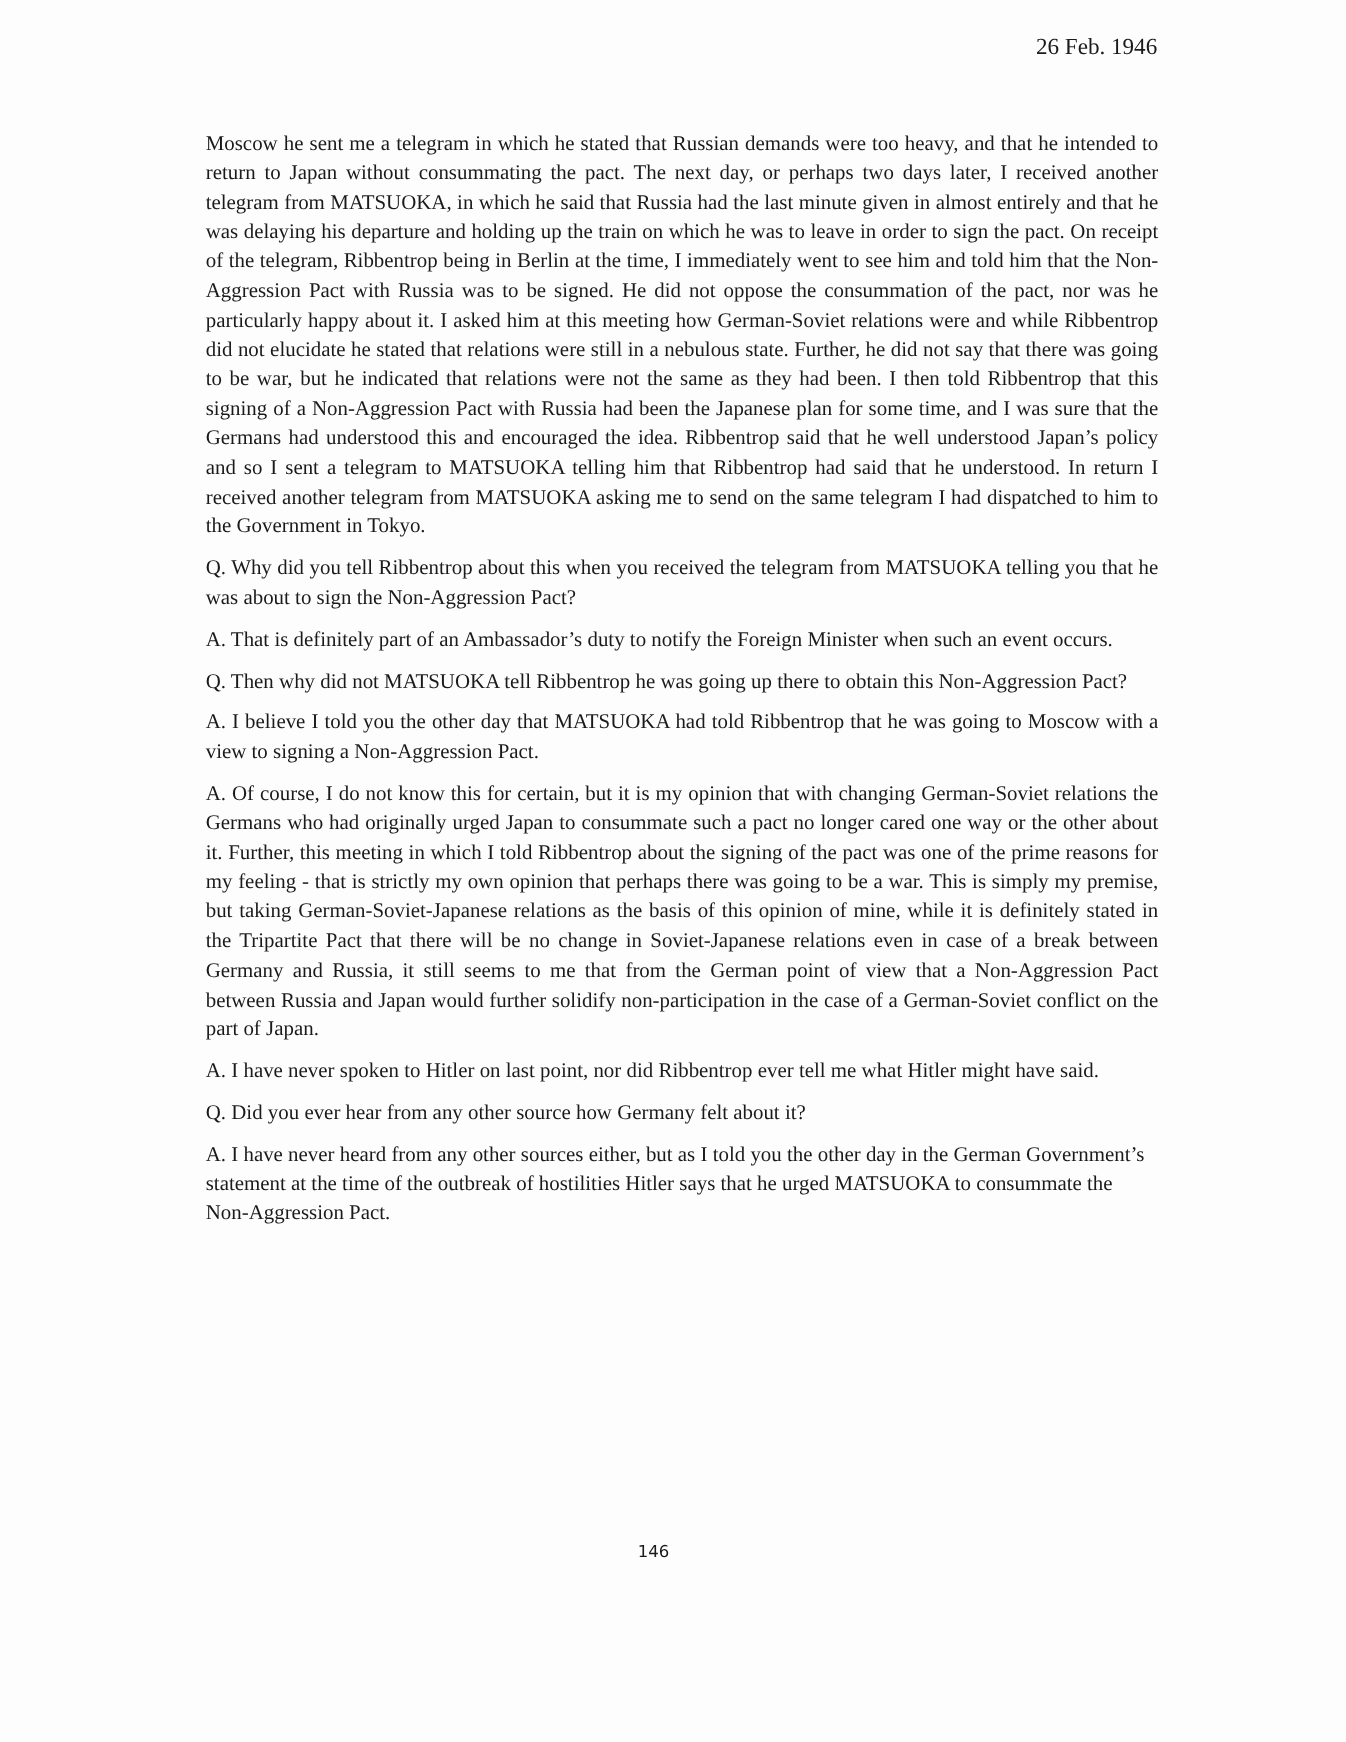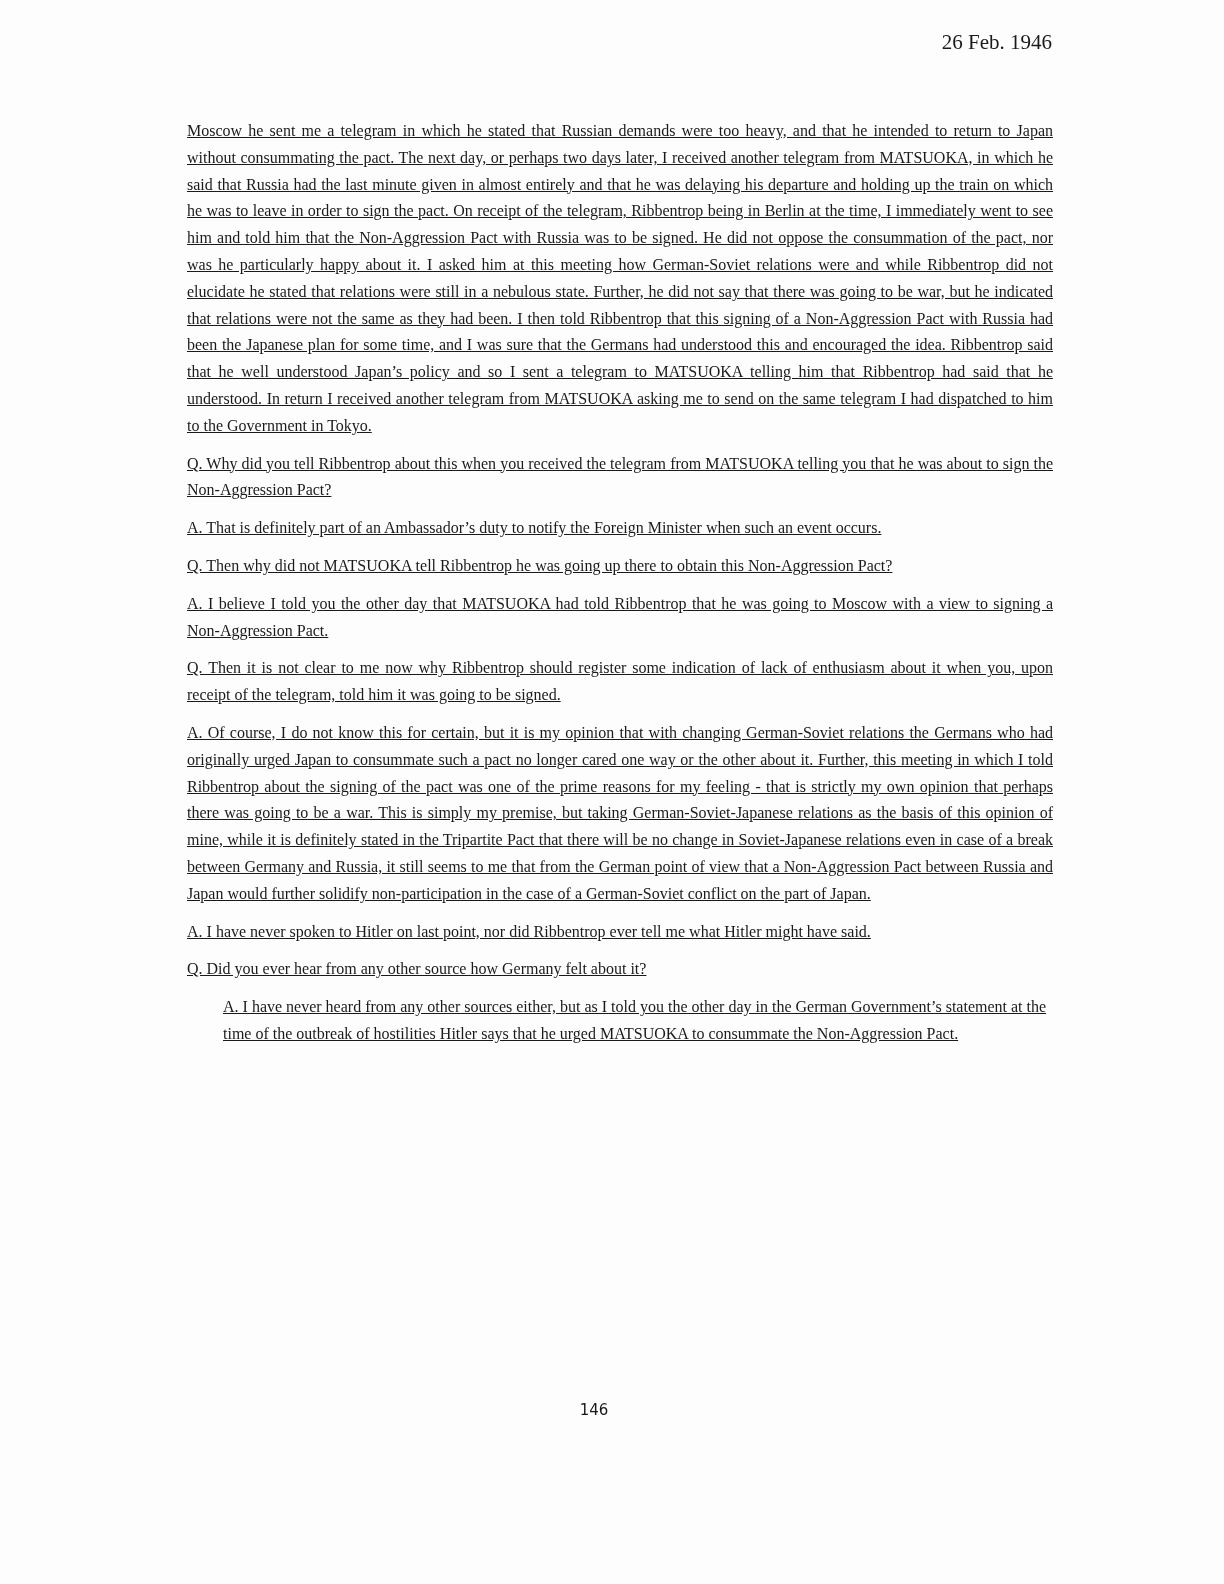--- a/index.html
+++ b/index.html
@@ -20,31 +20,29 @@
       top: 29px;
       right: 172px;
       font-size: 21px;
       line-height: 26px;
     }
     .content {
       position: absolute;
       top: 118px;
       left: 187px;
       width: 866px;
-      font-size: 16px;
+      font-size: 19px;
       line-height: 26.8px;
-      text-decoration: underline;
     }
     .para {
       margin: 0 0 11px 0;
       text-align: justify;
     }
     .para.last {
       text-align: left;
-      margin-left: 36px;
     }
     .page-number {
       position: absolute;
       top: 1400px;
       left: 0;
       width: 1188px;
       text-align: center;
       font-family: "DejaVu Sans", sans-serif;
       font-size: 15px;
       line-height: 20px;
@@ -54,20 +52,19 @@
 <body>
 
 <div class="date">26 Feb. 1946</div>
 
 <div class="content">
   <p class="para">Moscow he sent me a telegram in which he stated that Russian demands were too heavy, and that he intended to return to Japan without consummating the pact.  The next day, or perhaps two days later, I received another telegram from MATSUOKA, in which he said that Russia had the last minute given in almost entirely and that he was delaying his departure and holding up the train on which he was to leave in order to sign the pact.  On receipt of the telegram, Ribbentrop being in Berlin at the time, I immediately went to see him and told him that the Non-Aggression Pact with Russia was to be signed.  He did not oppose the consummation of the pact, nor was he particularly happy about it.  I asked him at this meeting how German-Soviet relations were and while Ribbentrop did not elucidate he stated that relations were still in a nebulous state.  Further, he did not say that there was going to be war, but he indicated that relations were not the same as they had been.  I then told Ribbentrop that this signing of a Non-Aggression Pact with Russia had been the Japanese plan for some time, and I was sure that the Germans had understood this and encouraged the idea.  Ribbentrop said that he well understood Japan’s policy and so I sent a telegram to MATSUOKA telling him that Ribbentrop had said that he understood.  In return I received another telegram from MATSUOKA asking me to send on the same telegram I had dispatched to him to the Government in Tokyo.</p>
   <p class="para">Q. Why did you tell Ribbentrop about this when you received the telegram from MATSUOKA telling you that he was about to sign the Non-Aggression Pact?</p>
   <p class="para">A. That is definitely part of an Ambassador’s duty to notify the Foreign Minister when such an event occurs.</p>
   <p class="para">Q. Then why did not MATSUOKA tell Ribbentrop he was going up there to obtain this Non-Aggression Pact?</p>
   <p class="para">A. I believe I told you the other day that MATSUOKA had told Ribbentrop that he was going to Moscow with a view to signing a Non-Aggression Pact.</p>
-  <p class="para">Q. Then it is not clear to me now why Ribbentrop should register some indication of lack of enthusiasm about it when you, upon receipt of the telegram, told him it was going to be signed.</p>
   <p class="para">A. Of course, I do not know this for certain, but it is my opinion that with changing German-Soviet relations the Germans who had originally urged Japan to consummate such a pact no longer cared one way or the other about it.  Further, this meeting in which I told Ribbentrop about the signing of the pact was one of the prime reasons for my feeling - that is strictly my own opinion that perhaps there was going to be a war.  This is simply my premise, but taking German-Soviet-Japanese relations as the basis of this opinion of mine, while it is definitely stated in the Tripartite Pact that there will be no change in Soviet-Japanese relations even in case of a break between Germany and Russia, it still seems to me that from the German point of view that a Non-Aggression Pact between Russia and Japan would further solidify non-participation in the case of a German-Soviet conflict on the part of Japan.</p>
   <p class="para">A. I have never spoken to Hitler on last point, nor did Ribbentrop ever tell me what Hitler might have said.</p>
   <p class="para">Q. Did you ever hear from any other source how Germany felt about it?</p>
   <p class="para last">A. I have never heard from any other sources either, but as I told you the other day in the German Government’s statement at the time of the outbreak of hostilities Hitler says that he urged MATSUOKA to consummate the Non-Aggression Pact.</p>
 </div>
 
 <div class="page-number">146</div>
 
 </body></html>

